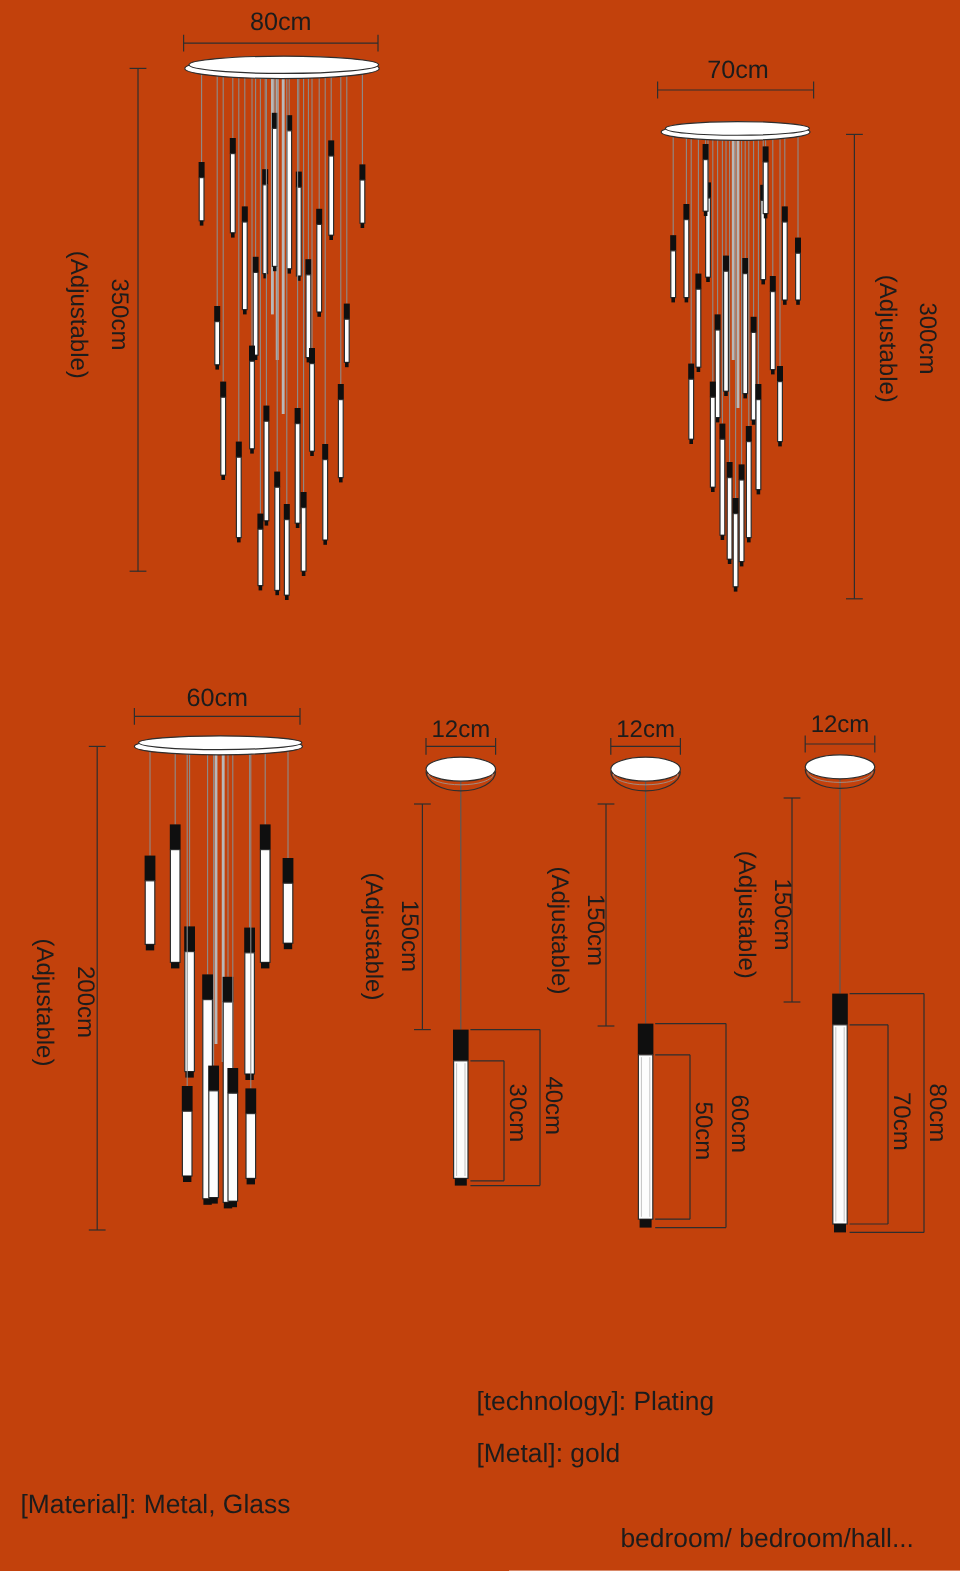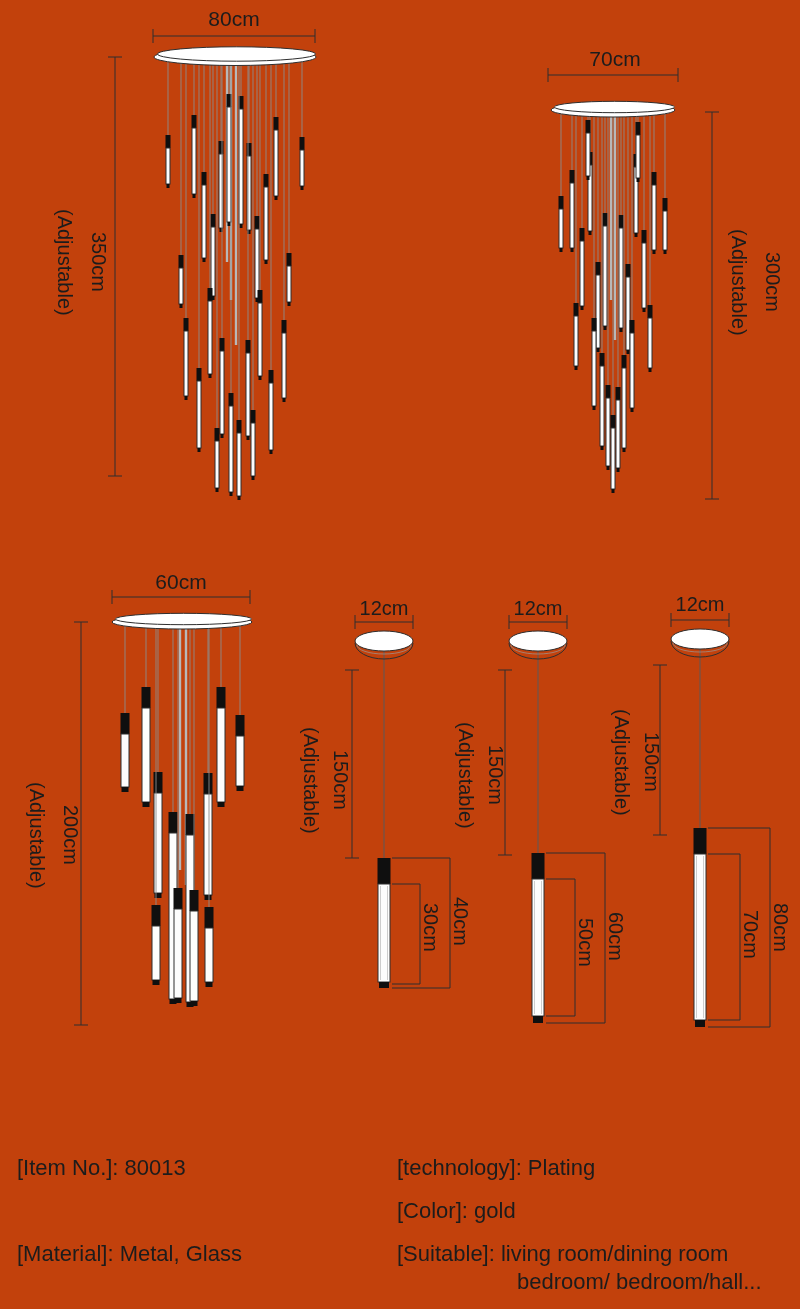--- a/index.html
+++ b/index.html
@@ -396,20 +396,18 @@
   <div class="vtext" style="left:606px;top:912px;">60cm</div>
 
   <div class="hlabel" style="left:671px;top:593px;width:58px;font-size:20px;">12cm</div>
   <div class="vlabel sm" style="left:607px;top:688px;height:148px;">
     <span>150cm</span>
     <span>(Adjustable)</span>
   </div>
   <div class="vtext" style="left:741px;top:910px;">70cm</div>
   <div class="vtext" style="left:771px;top:903px;">80cm</div>
 
-  <div class="spec" style="left:17px;top:1155px;">[Item No.]: 80013</div>
   <div class="spec" style="left:397px;top:1155px;">[technology]: Plating</div>
   <div class="spec" style="left:17px;top:1241px;">[Material]: Metal, Glass</div>
-  <div class="spec" style="left:397px;top:1198px;">[Color]: gold</div>
-  <div class="spec" style="left:397px;top:1241px;">[Suitable]: living room/dining room</div>
+  <div class="spec" style="left:397px;top:1198px;">[Metal]: gold</div>
   <div class="spec" style="left:517px;top:1269px;">bedroom/ bedroom/hall...</div>
 
 </div>
 
 </body></html>

